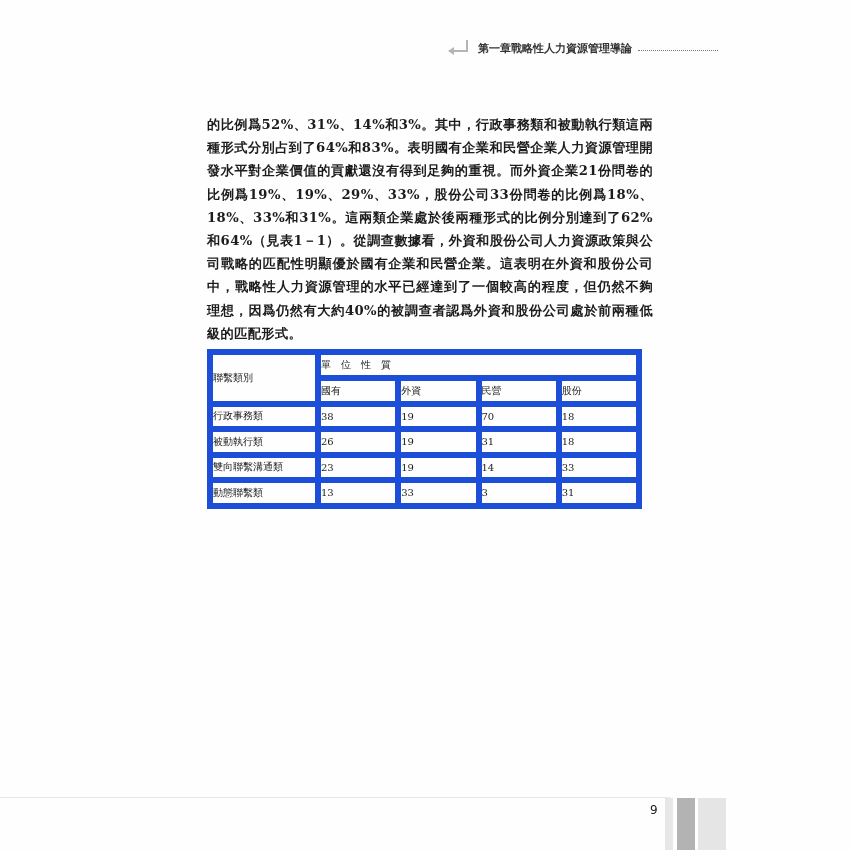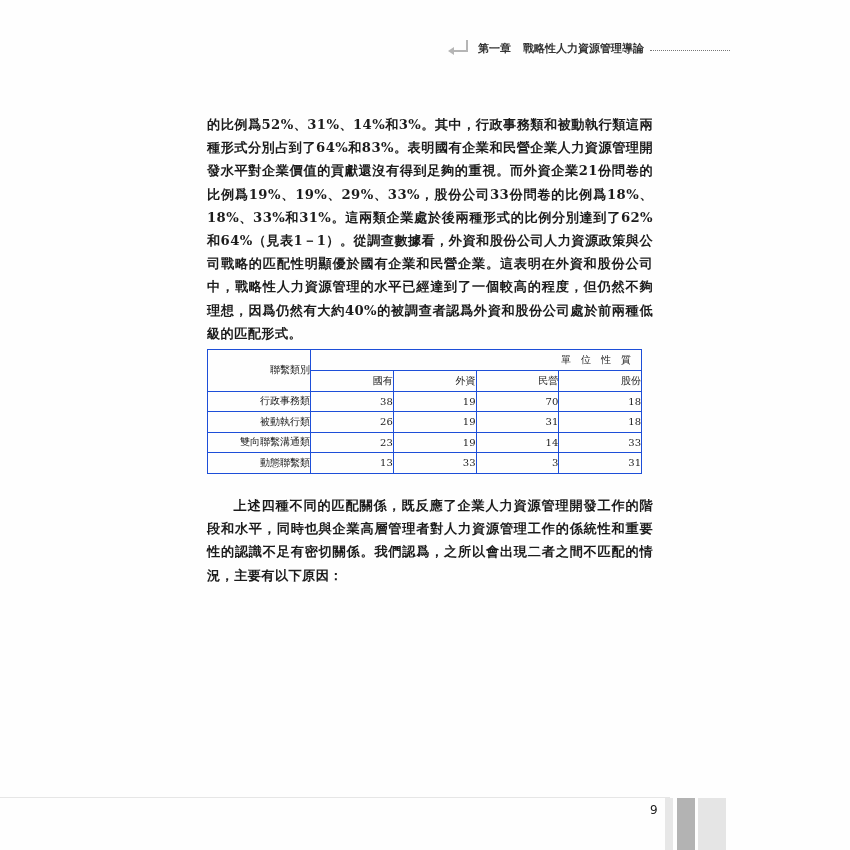--- a/index.html
+++ b/index.html
@@ -9,36 +9,36 @@
   }
   .page { position: absolute; left: 0; top: 0; width: 850px; height: 850px; background: #fefefe; }
 
   
   .running-head { position: absolute; top: 38px; left: 448px; height: 20px; display: flex; align-items: center; }
   .corner-icon { width: 22px; height: 16px; position: relative; margin-right: 8px; }
   .corner-icon .v { position: absolute; right: 2px; top: 0; width: 2px; height: 12px; background: #b5b5b5; }
   .corner-icon .h { position: absolute; right: 2px; top: 10px; width: 16px; height: 2px; background: #b5b5b5; }
   .corner-icon .a { position: absolute; left: 0; top: 7px; width: 0; height: 0; border-top: 4px solid transparent; border-bottom: 4px solid transparent; border-right: 6px solid #b5b5b5; }
   .chapter-no, .chapter-title { font-family: "DejaVu Sans", "Liberation Sans", sans-serif; font-size: 11px; font-weight: bold; color: #333; white-space: nowrap; }
-  .chapter-no { margin-right: 12px; }
+  .chapter-no { }
   .leader { width: 80px; margin-left: 6px; border-bottom: 1px dotted #777; height: 0; position: relative; top: 2px; }
 
   
   .text-block { position: absolute; left: 207px; width: 446px; font-size: 13.2px; line-height: 23.2px; letter-spacing: 0.4px; text-align: justify; font-weight: bold; }
   .text-block p { margin: 0; }
   .indent { text-indent: 2em; }
 
   
   .table-caption { position: absolute; top: 327px; left: 216px; width: 430px; height: 16px; font-size: 10px; font-family: "DejaVu Sans", "Liberation Sans", sans-serif; }
   .cap-no { position: absolute; left: 0; top: 0; font-weight: bold; }
   .cap-title { position: absolute; left: 124px; top: 0; font-weight: bold; }
   .cap-unit { position: absolute; right: 0; top: 0; color: #444; font-family: "DejaVu Serif", serif; }
 
   table.data { position: absolute; top: 349px; left: 207px; width: 435px; border-collapse: collapse; font-size: 10px; border: 1.5px solid #333; }
-  table.data td, table.data th { border: 1px solid #1d4ed8; text-align: right; font-weight: normal; padding: 0; height: 19.5px; }
+  table.data td, table.data th { border: 6px solid #1d4ed8; text-align: left; font-weight: normal; padding: 0; height: 19.5px; }
   table.data th.group { letter-spacing: 10px; height: 20px; }
   table.data th.rowhdr { width: 102px; }
 
   
   .footer-rule { position: absolute; top: 797px; left: 0; width: 670px; height: 1px; background: #e6e6e6; }
   .page-number { position: absolute; top: 803px; left: 650px; font-family: "DejaVu Sans", "Liberation Sans", sans-serif; font-size: 12px; color: #222; }
   .tab { position: absolute; top: 798px; height: 52px; }
   .tab-1 { left: 665px; width: 8px; background: #e7e7e7; }
   .tab-2 { left: 677px; width: 18px; background: #b3b3b3; }
   .tab-3 { left: 698px; width: 28px; background: #e5e5e5; }
@@ -103,21 +103,20 @@
         <td>動態聯繫類</td>
         <td>13</td>
         <td>33</td>
         <td>3</td>
         <td>31</td>
       </tr>
     </tbody>
   </table>
 
   <div class="text-block" style="top:494px;">
-    <p class="indent">上述四種不同的匹配關係，既反應了企業人力資源管理開發工作的階段和水平，同時也與企業高層管理者對人力資源管理工作的係統性和重要性的認識不足有密切關係。我們認爲，之所以會出現二者之間不匹配的情況，主要有以下原因：</p>
   </div>
 
   <div class="footer-rule"></div>
   <div class="page-number">9</div>
   <div class="tab tab-1"></div>
   <div class="tab tab-2"></div>
   <div class="tab tab-3"></div>
 </div>
 
 </body></html>

